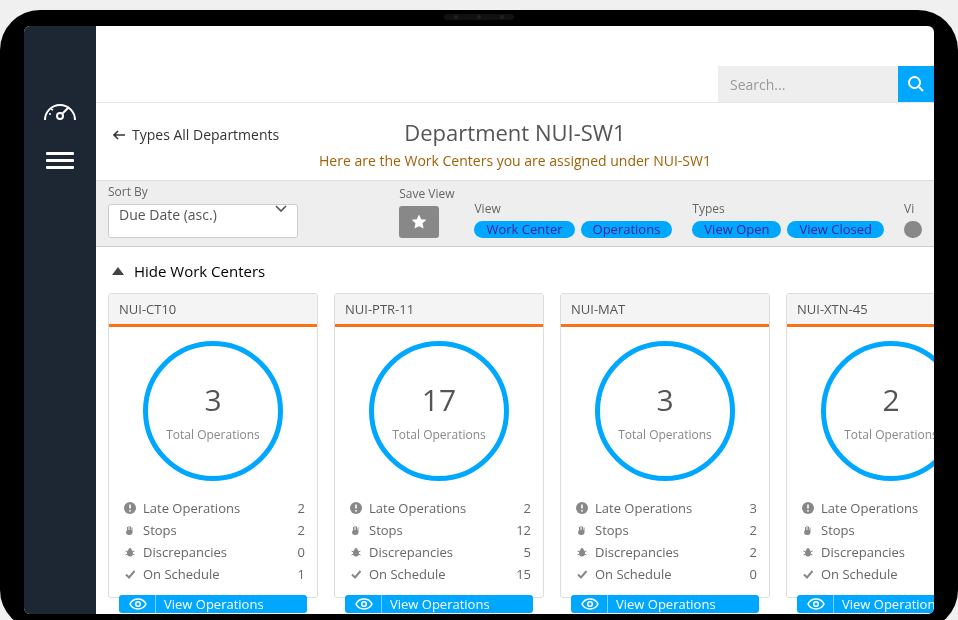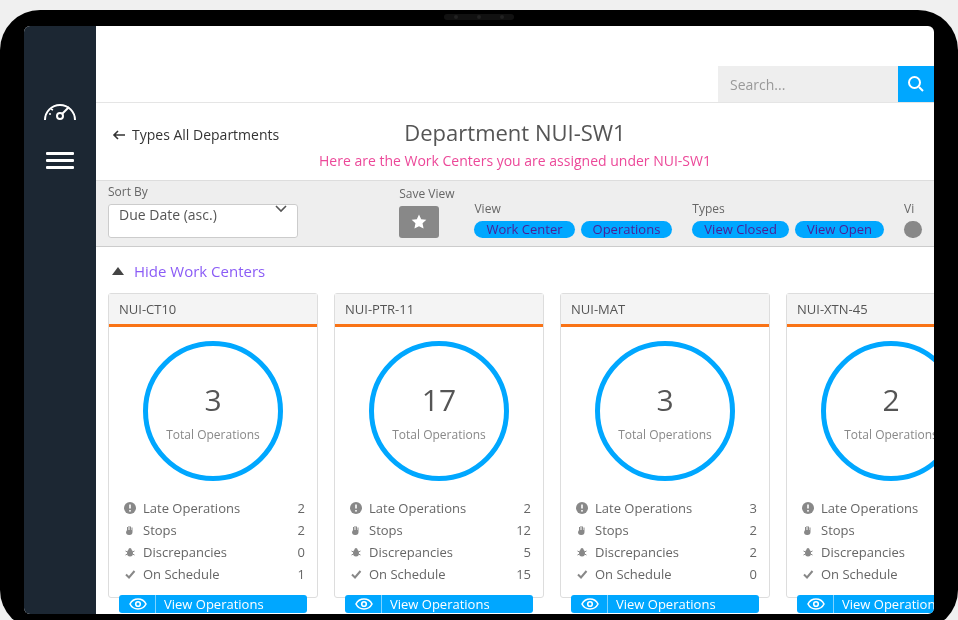--- a/index.html
+++ b/index.html
@@ -44,21 +44,21 @@
     border-bottom:1px solid #e5e5e5;
   }
   .topbar .spacer{ flex:1; }
   .search-box { background:#eee; width:180px; display:flex; align-items:center; padding:0 12px; color:#999; font-size:14px;}
   .search-btn { width:36px; background:#00a7ff; display:flex; align-items:center; justify-content:center; cursor:pointer;}
   .header {
     padding: 14px 16px 10px; position:relative; border-bottom:1px solid #ddd;
   }
   .back-link { display:flex; align-items:center; gap:6px; font-size:14px; color:#333; cursor:pointer; position:absolute; left:16px; top:22px;}
   .header h1 { text-align:center; font-size:22px; font-weight:400; color:#555;}
-  .header p { text-align:center; font-size:14px; color:#ec4899; margin-top:4px;}
+  .header p { text-align:center; font-size:14px; color:#a16207; margin-top:4px;}
   .toolbar {
     background:#eee; border-bottom:1px solid #ccc;
     padding:8px 12px; display:flex; gap:20px; align-items:flex-end;
     overflow:hidden;
   }
   .tb-group{ display:flex; flex-direction:column; gap:4px;}
   .tb-label{ font-size:12px; color:#666;}
   .tb-row{ display:flex; gap:6px;}
   .select {
     width:190px; height:34px; background:#fff; border:1px solid #ccc; border-radius:3px;
@@ -66,21 +66,21 @@
     font-size:14px; color:#555; cursor:pointer;
   }
   .btn {
     height:17px; padding:0 12px; border-radius:10px; display:flex; align-items:center; justify-content:center;
     font-size:13px; cursor:pointer; color:#4c1d95; white-space:nowrap;
   }
   .btn.blue{ background:#00a7ff; }
   .btn.gray{ background:#888; }
   .star-btn{ width:40px; background:#888; border-radius:3px; display:flex; align-items:center; justify-content:center; height:32px; cursor:pointer;}
   .collapse-row{
-    padding:14px 16px 6px; display:flex; align-items:center; gap:10px; font-size:15px; color:#8b5cf6;
+    padding:14px 16px 6px; display:flex; align-items:center; gap:10px; font-size:15px; color:#000000;
   }
   .tri{ width:0; height:0; border-left:6px solid transparent; border-right:6px solid transparent; border-bottom:8px solid #444;}
   .cards{
     padding:6px 12px 16px; display:flex; gap:16px; overflow:hidden;
   }
   .card{
     width:210px; flex-shrink:0; border:1px solid #ddd; border-radius:3px; background:#fff;
     display:flex; flex-direction:column;
   }
   .card-title{ background:#f4f4f4; border-bottom:3px solid #f97316; padding:6px 10px; font-size:13px; color:#555;}
@@ -180,22 +180,22 @@
         <div class="tb-group">
           <div class="tb-label">View</div>
           <div class="tb-row">
             <div class="btn blue">Work Center</div>
             <div class="btn blue">Operations</div>
           </div>
         </div>
         <div class="tb-group">
           <div class="tb-label">Types</div>
           <div class="tb-row">
+            <div class="btn blue">View Open</div>
             <div class="btn blue">View Closed</div>
-            <div class="btn blue">View Open</div>
           </div>
         </div>
         <div class="tb-group">
           <div class="tb-label">Vi</div>
           <div class="tb-row">
               <div class="btn gray" style="width:18px;padding:0"></div>
             </div>
         </div>
       </div>
 

